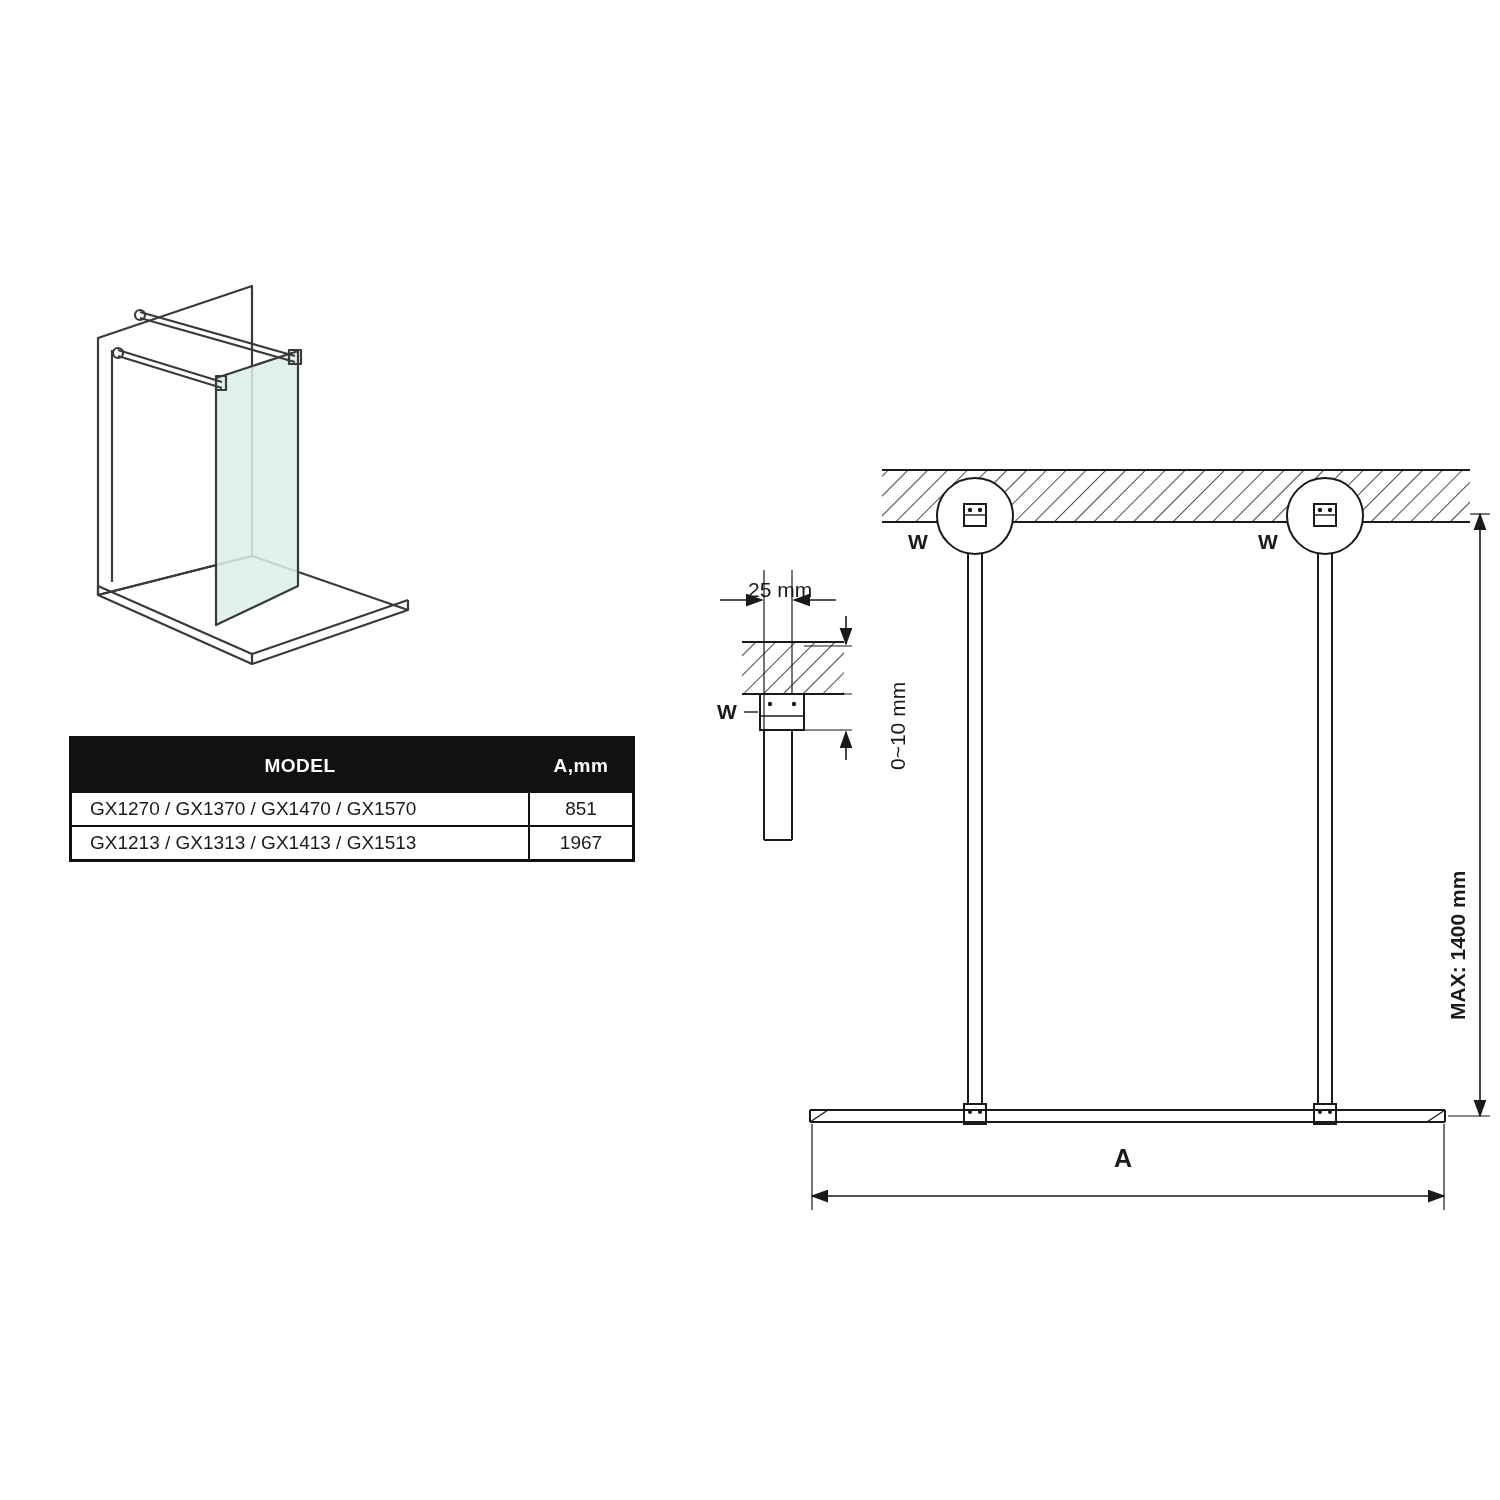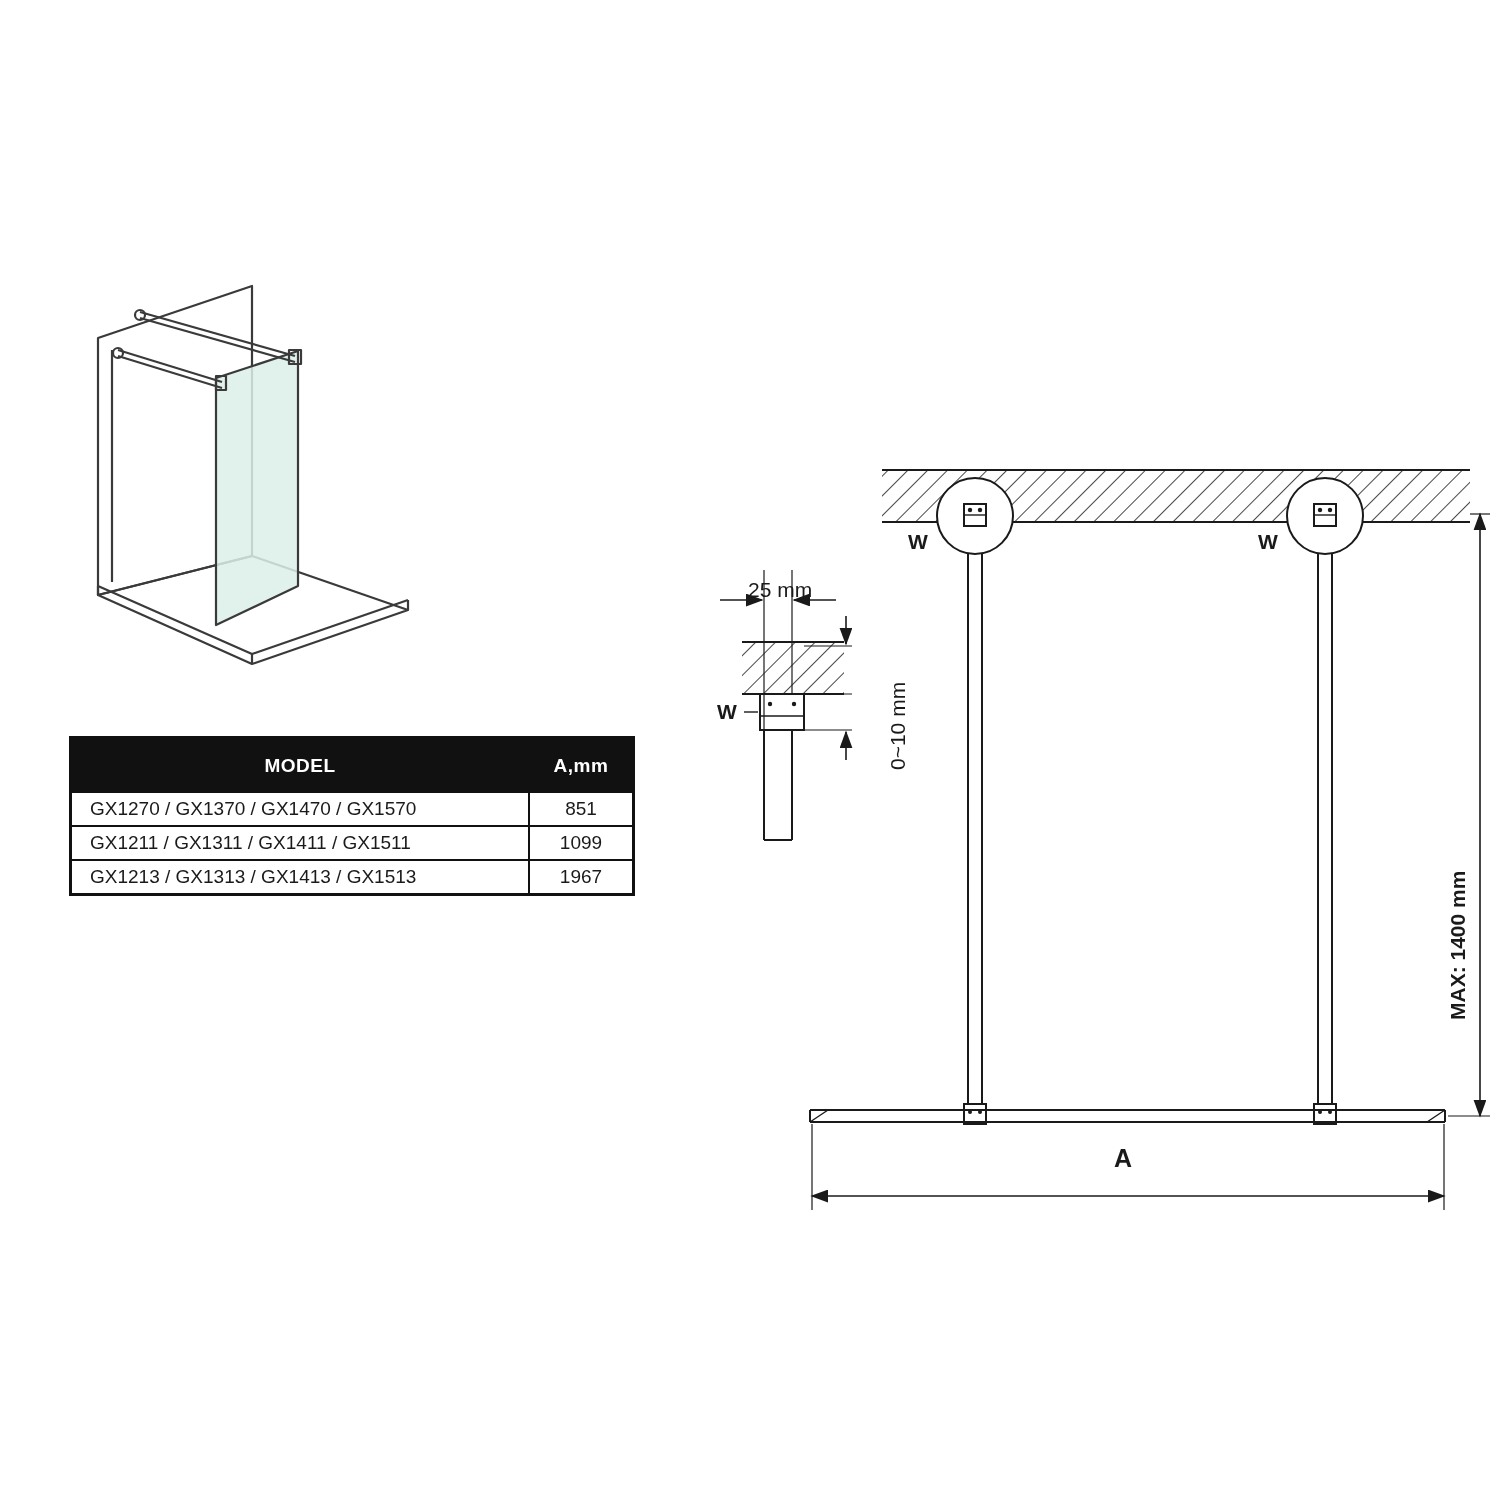--- a/index.html
+++ b/index.html
@@ -126,24 +126,20 @@
       <th class="col-model">MODEL</th>
       <th class="col-value">A,mm</th>
     </tr>
   </thead>
   <tbody>
     <tr>
       <td class="cell-model">GX1270 / GX1370 / GX1470 / GX1570</td>
       <td class="cell-value">851</td>
     </tr>
     <tr>
-      <td class="cell-model">GX1211 / GX1311 / GX1411 / GX1511</td>
-      <td class="cell-value">1099</td>
-    </tr>
-    <tr>
       <td class="cell-model">GX1213 / GX1313 / GX1413 / GX1513</td>
       <td class="cell-value">1967</td>
     </tr>
   </tbody>
 </table>
 
 <div id="tech-drawing">
   <svg width="800" height="850" viewBox="0 0 800 850">
     <defs>
       <pattern id="hatch" width="14" height="14" patternTransform="rotate(45)" patternUnits="userSpaceOnUse">

